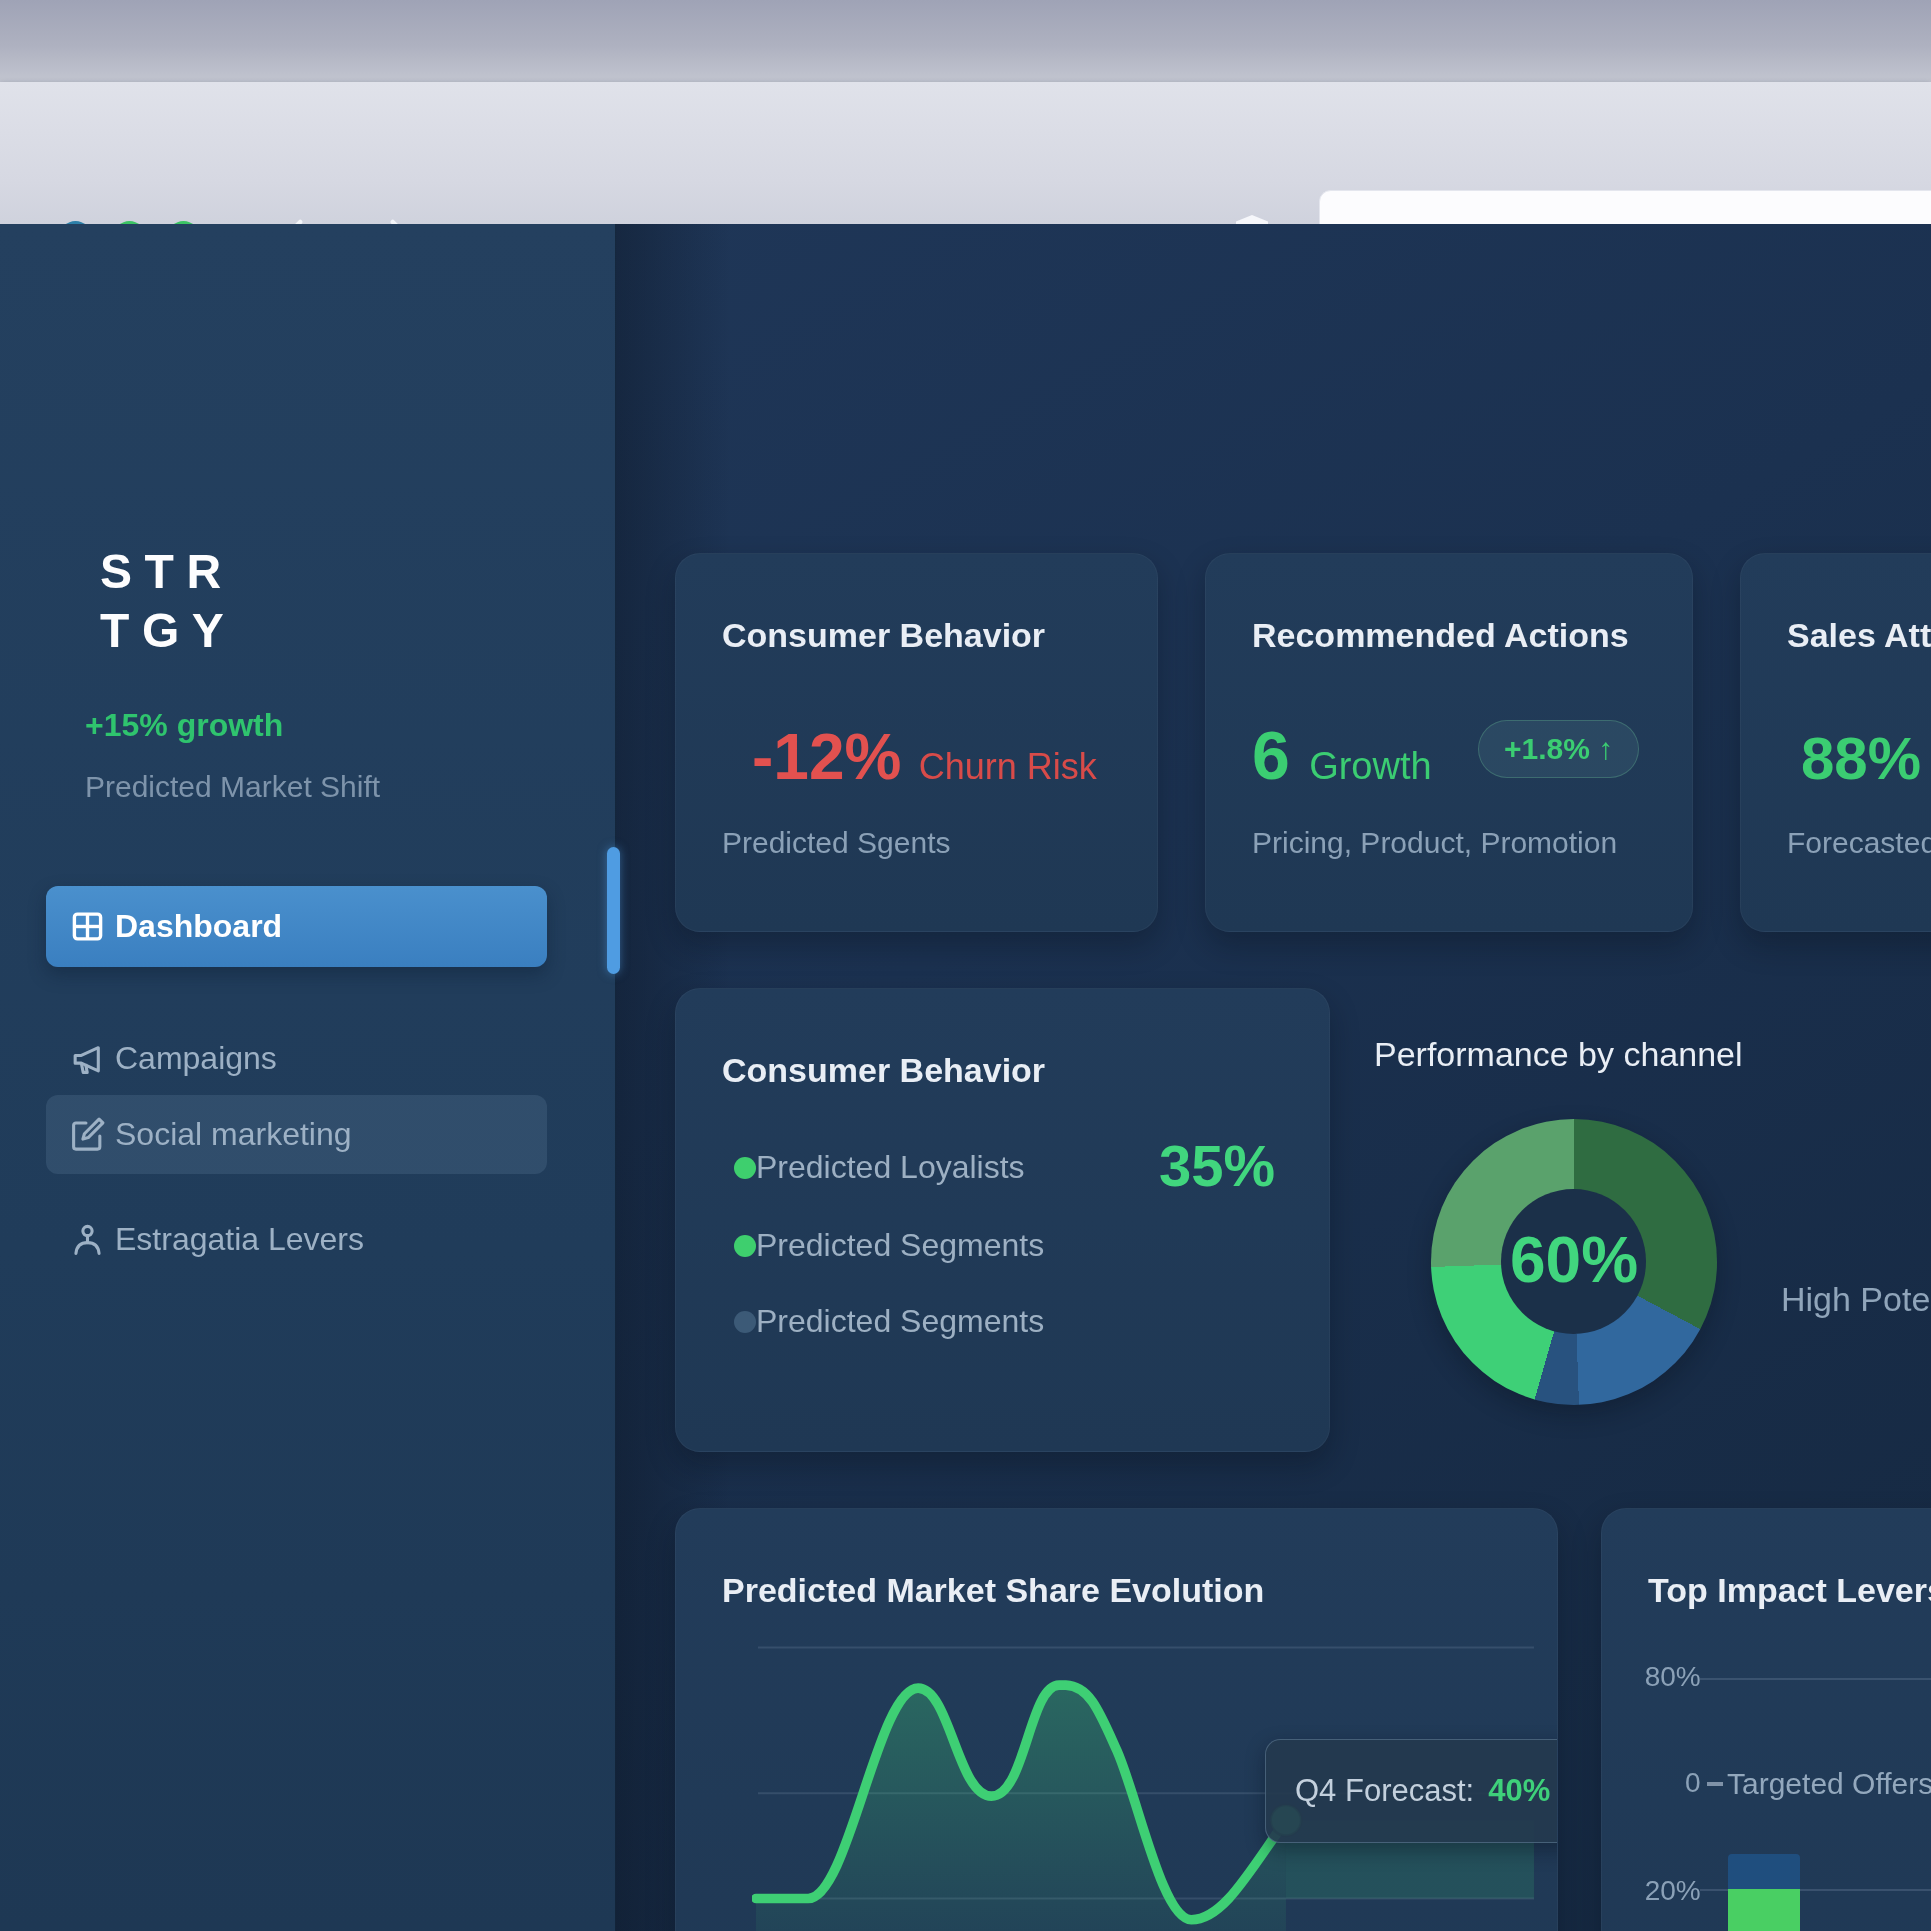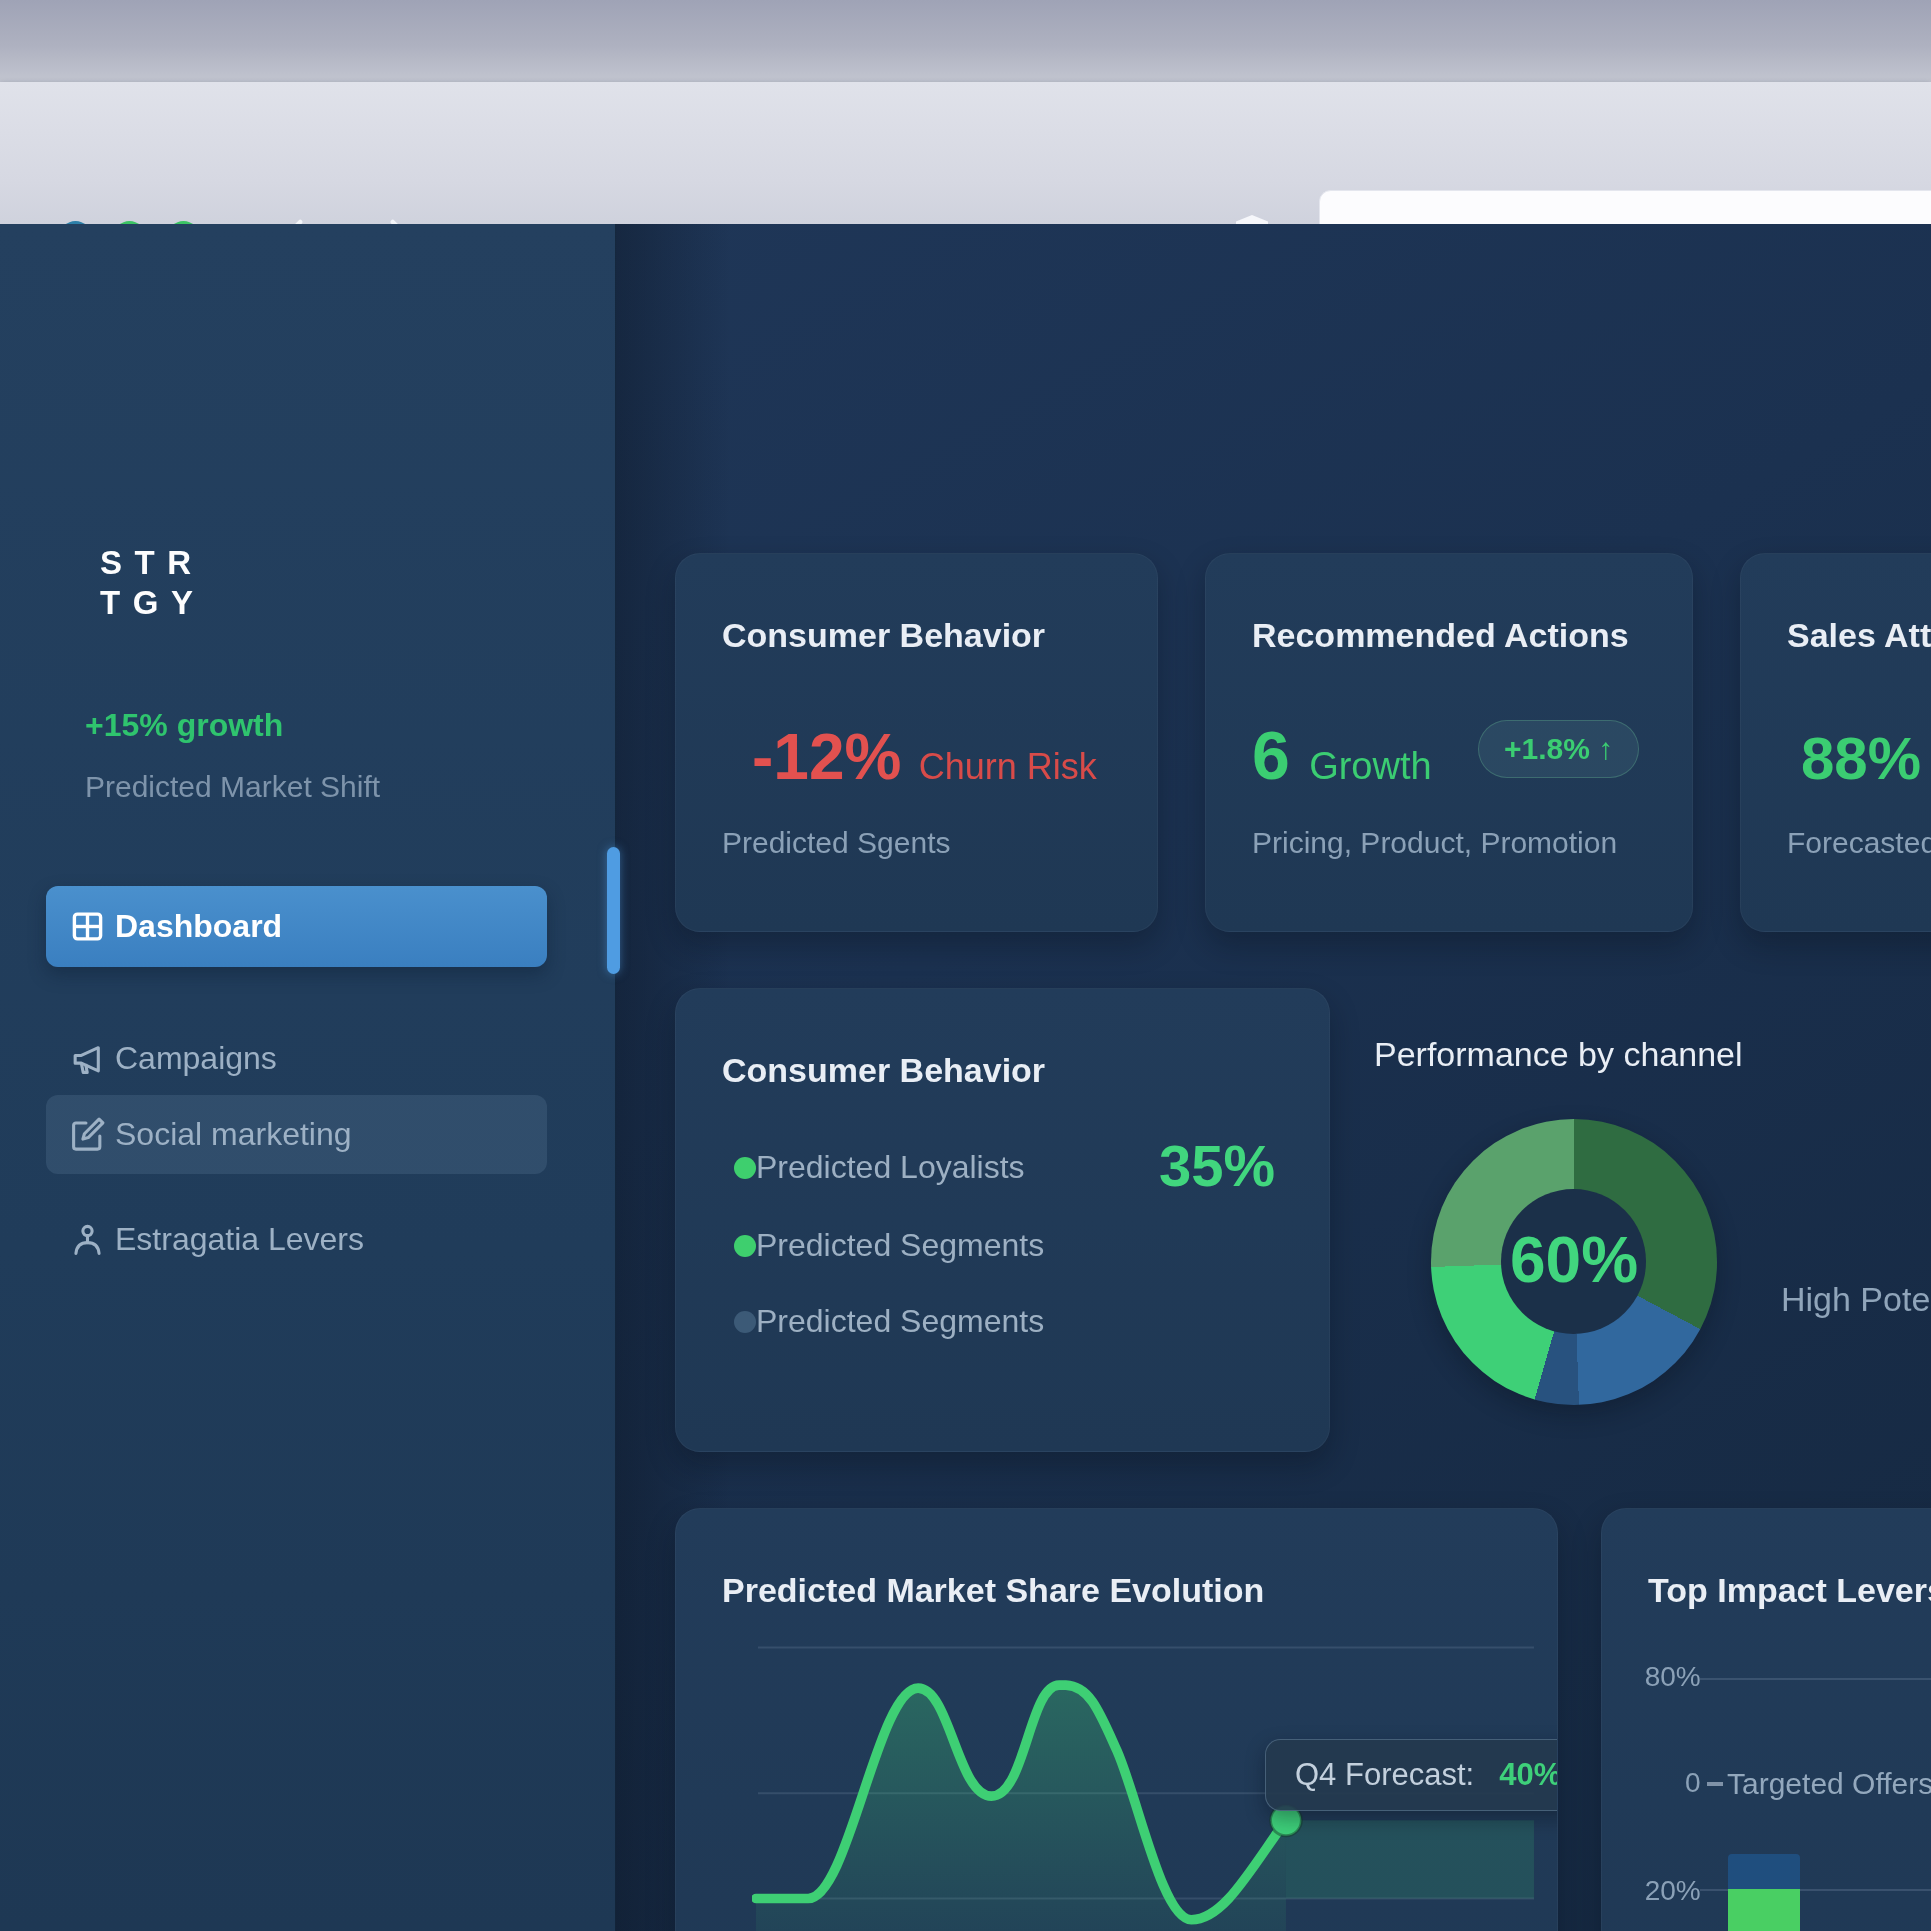--- a/index.html
+++ b/index.html
@@ -22,21 +22,21 @@
     border-radius:11.6px;border:1px solid #e4e6ee;}
   
   #app{left:0;top:224px;width:1931px;height:1707px;
     background:linear-gradient(150deg,#20385a 0%,#1b3150 45%,#152840 100%);}
   #app-shade{left:615px;top:0;width:116px;height:1707px;
     background:linear-gradient(90deg,rgba(8,16,28,.38),rgba(8,16,28,0));}
   
   #sidebar{left:0;top:0;width:615px;height:1707px;
     background:linear-gradient(180deg,#24405f 0%,#203c5a 60%,#1e3854 100%);
     border-right:1.9px solid rgba(10,20,34,.55);}
-  #logo{left:100px;top:319px;color:#fdfdfe;font-size:33px;font-weight:600;
+  #logo{left:100px;top:319px;color:#fdfdfe;font-size:48px;font-weight:600;
     letter-spacing:12.6px;line-height:1.22;}
   #growth-badge{left:85px;top:483px;color:#2fc46e;font-size:32px;font-weight:700;}
   #sidebar-subtitle{left:85px;top:546px;color:#7e94ab;font-size:30px;}
   .nav-item{left:46px;width:501px;height:81px;border-radius:12px;display:flex;
     align-items:center;padding-left:23px;box-sizing:border-box;gap:9px;
     color:#9db1c5;font-size:32px;}
   .nav-item svg{width:37px;height:37px;flex:0 0 auto;}
   #nav-dashboard{top:662px;background:linear-gradient(180deg,#4a90cd,#3a7fc0);
     color:#ffffff;font-weight:700;box-shadow:0 7.7px 17.4px rgba(10,25,45,.35);}
   #nav-campaigns{top:776px;height:77px;align-items:flex-end;}
@@ -78,23 +78,23 @@
     background:conic-gradient(from 0deg,#2f6c41 0deg 118deg,#31689e 118deg 178deg,
       #28527f 178deg 196deg,#3ed077 196deg 268deg,#5aa26c 268deg 360deg);
     box-shadow:0 9.7px 23px rgba(6,12,22,.30);}
   #donut-hole{left:70px;top:70px;width:145px;height:145px;border-radius:50%;background:#1b3049;}
   #donut-center{left:0;top:104px;width:286px;text-align:center;color:#41d67e;
     font-size:64px;font-weight:700;}
   #donut-note{left:1781px;top:1056px;color:#90a5ba;font-size:34px;white-space:nowrap;}
   
   #card-ms{left:675px;top:1284px;width:881px;height:589px;}
   #ms-plot{left:76px;top:126px;}
-  #ms-tooltip{left:589px;top:230px;height:70px;padding:0 29px;border-radius:15.4px;
+  #ms-tooltip{left:589px;top:230px;height:70px;padding:16px 29px;border-radius:15.4px;
     background:rgba(36,58,78,.92);border:1.9px solid rgba(130,160,190,.38);
-    display:flex;align-items:center;gap:25px;white-space:nowrap;
+    display:flex;align-items:center;gap:14px;white-space:nowrap;
     box-shadow:0 7.7px 19.3px rgba(6,12,22,.35);}
   #ms-tooltip .tt-label{color:#c3d0dd;font-size:31px;}
   #ms-tooltip .tt-value{color:#3ed07a;font-size:31px;font-weight:700;}
   
   #card-ti{left:1601px;top:1284px;width:406px;height:589px;}
   .ytick{position:absolute;left:9.7px;width:89px;text-align:right;color:#8ba1b7;font-size:28px;}
   #yt0{top:152px;} #yt1{top:258px;} #yt2{top:366px;}
   .ti-grid{position:absolute;left:98px;width:290px;height:1.9px;background:rgba(150,170,195,.22);}
   #tig80{top:169px;} #tig20{top:380px;}
   #ti-dash{left:105px;top:273px;width:16.4px;height:3.9px;background:#7f92a8;}

